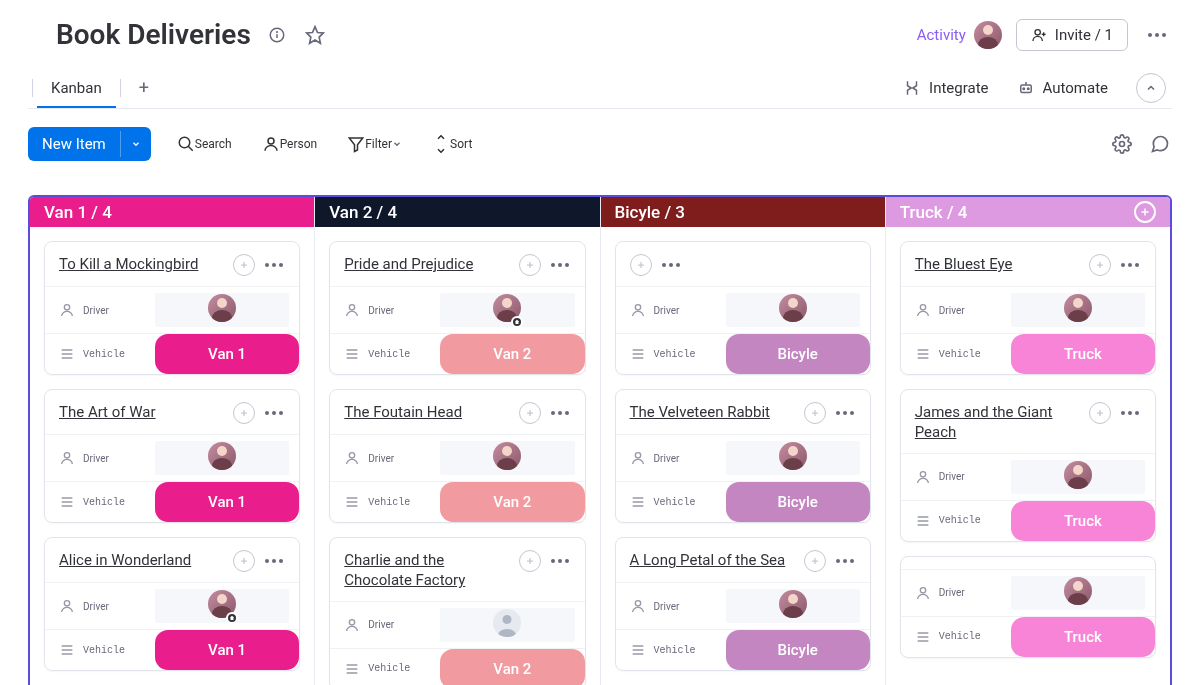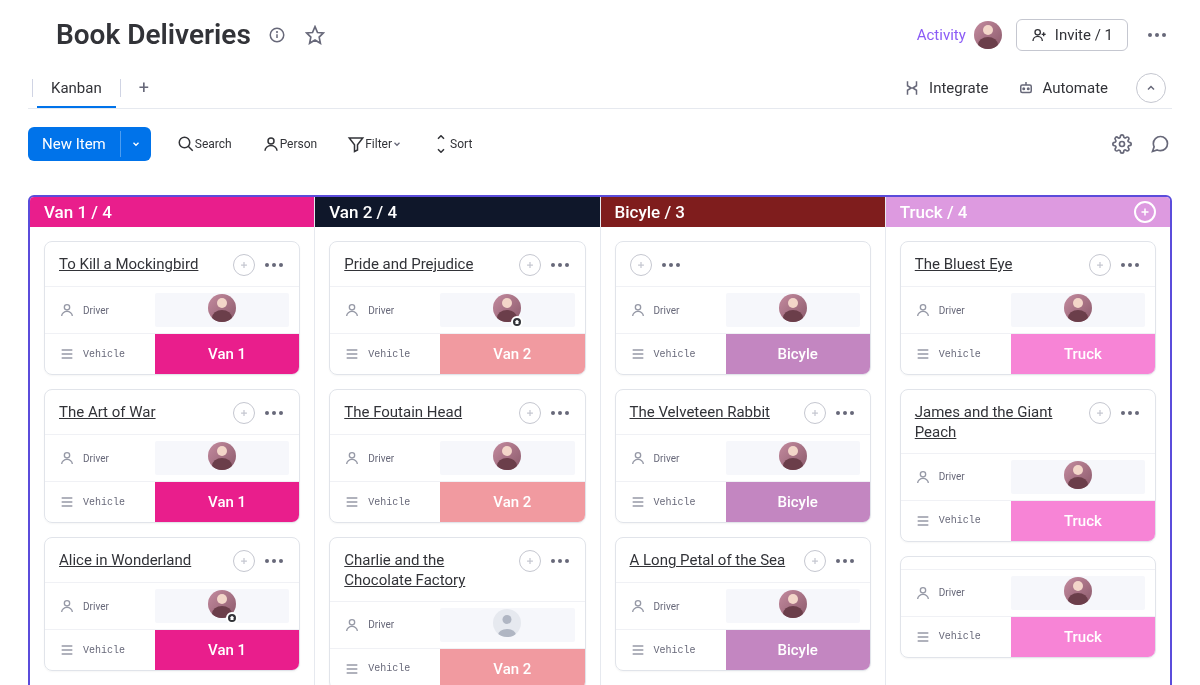--- a/index.html
+++ b/index.html
@@ -59,21 +59,21 @@
 .card-head{ display:flex; align-items:flex-start; justify-content:space-between; margin-bottom:10px; gap:8px;text-decoration:underline;}
 .card-title{ font-size:15px; color:#323338; line-height:1.35;}
 .card-head-actions{ display:flex; align-items:center; gap:8px;}
 .bubble-plus{ width:22px; height:22px; border-radius:50%; border:1.5px solid #c5c7d0; display:flex; align-items:center; justify-content:center; color:#c5c7d0; cursor:pointer;}
 .card-dots{ display:flex; gap:3px; cursor:pointer; padding:2px;}
 .card-dots span{ width:4px; height:4px; border-radius:50%; background:#676879;}
 .row-label{ display:flex; align-items:center; gap:8px; width:80px; font-size:10px; color:#676879;}
 .card{ padding-bottom:0; overflow:hidden;}
 .vehicle-row{ border-top:1px solid #f0f1f5; display:flex; align-items:stretch; margin:0 -14px; }
 .vehicle-row .row-label{ padding:12px 0 12px 14px; width:110px;font-family:Liberation Mono, monospace;}
-.vehicle-row .chip{ flex:1; color:#fff; font-size:15px; font-weight:500; display:flex; align-items:center; justify-content:center;}
+.vehicle-row .chip{ flex:1; color:#fff; font-size:15px; font-weight:500; display:flex; align-items:center; justify-content:center;border-radius:13px;}
 .driver-row{ display:flex; align-items:center; border-top:1px solid #f0f1f5; margin:0 -14px; padding:0;}
 .driver-row .row-label{ padding:12px 0 12px 14px; width:110px;}
 .driver-row .val{ flex:1; background:#f6f7fb; margin:6px 10px 6px 0; height:34px; display:flex; align-items:center; justify-content:center; border-radius:2px;}
 .add-circle{ width:22px; height:22px; border:2px solid #fff; border-radius:50%; display:flex; align-items:center; justify-content:center; color:#fff;}
 
 svg{ display:block;}
 </style>
 </head>
 <body>
 

